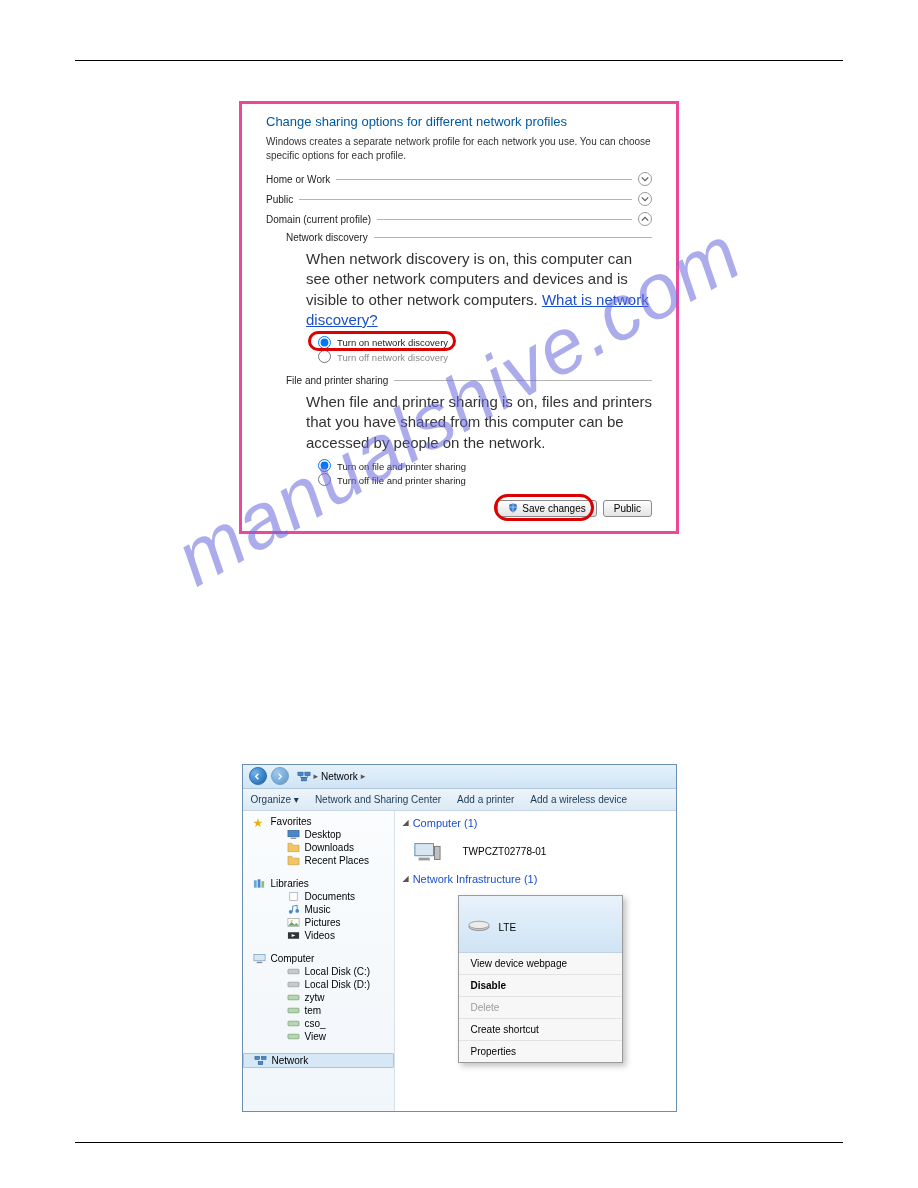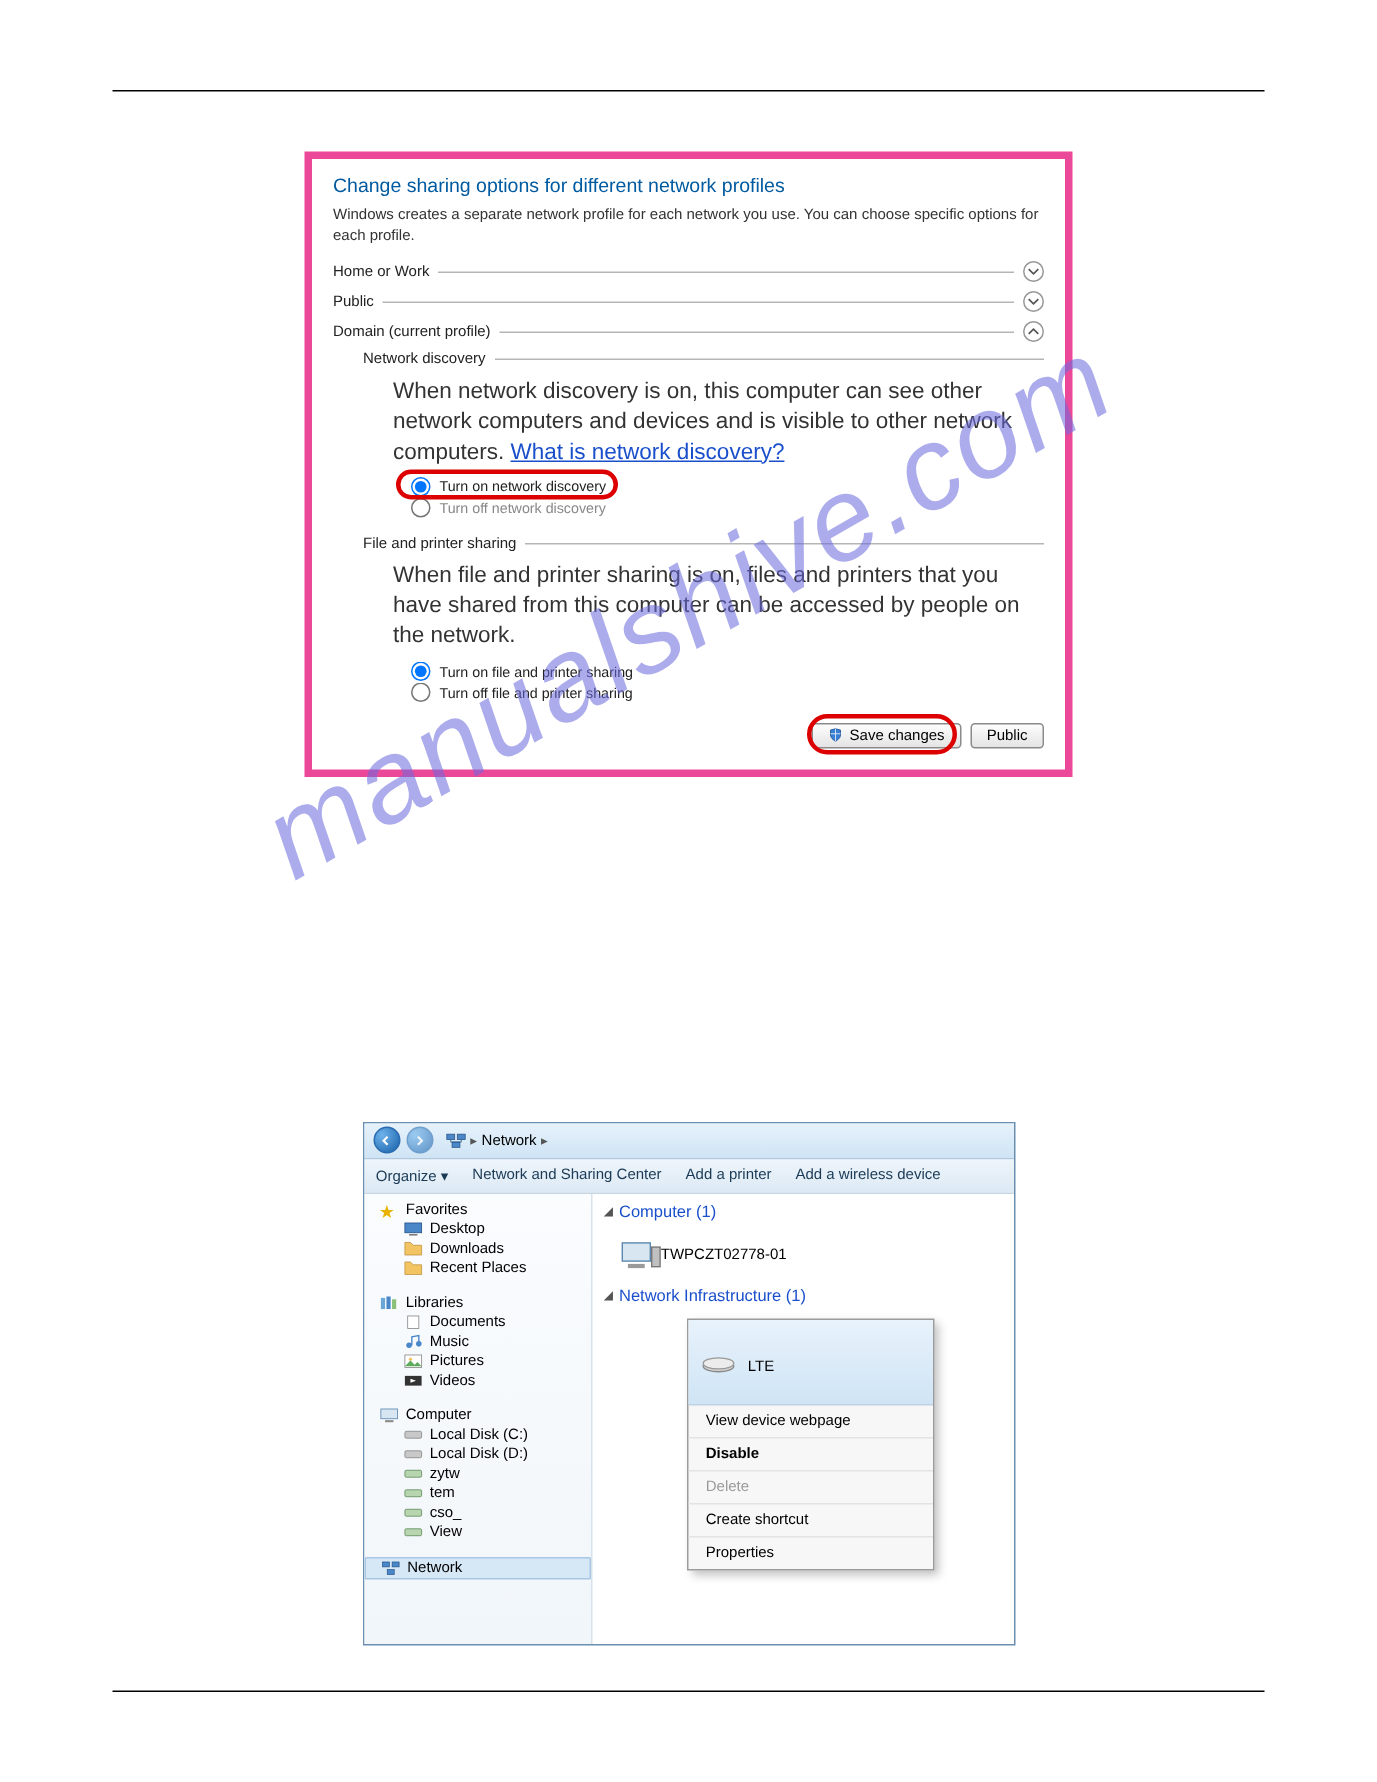--- a/index.html
+++ b/index.html
@@ -29,25 +29,25 @@
     transform-origin: center;
     pointer-events: none;
     z-index: 5;
     font-style: italic;
     font-weight: 400;
     letter-spacing: 2px;
   }
 
   
   .shot1 {
-    width: 512px;
+    width: 440px;
     margin: 0 auto 230px;
-    border: 5px solid #ec4899;
+    border: 3px solid #ec4899;
     background: #fff;
-    padding: 10px 14px 14px;
+    padding: 10px 24px 14px;
     font-size: 10px;
     color: #222;
     position: relative;
   }
   .shot1 .title {
     color: #005aa0;
     font-size: 13px;
     margin-bottom: 6px;
   }
   .shot1 .desc {
@@ -194,35 +194,35 @@
     padding: 4px 0;
     overflow: hidden;
   }
   .tree-group { margin-bottom: 10px; }
   .tree-item {
     display: flex; align-items: center; gap: 5px;
     padding: 1px 6px 1px 10px;
     font-size: 10px;
     cursor: pointer;
   }
-  .tree-item.indent { padding-left: 26px; }
+  .tree-item.indent { padding-left: 44px; }
   .tree-item svg, .tree-item .ic { width: 13px; height: 11px; flex: 0 0 auto; }
   .star { color: #e8b300; font-size: 12px; }
   .network-item { background: #d6e7f5; border: 1px solid #a8c7e4; border-radius: 1px; }
 
   .main-pane { flex: 1; padding: 6px 8px; position: relative; }
   .group-head {
     font-size: 11px; color: #1a4fcc;
     display: flex; align-items: center; gap: 4px;
     margin-bottom: 6px;
     cursor: pointer;
   }
   .group-head .tri { font-size: 8px; color: #555; }
   .dev-item {
-    display: flex; align-items: center; gap: 0;
+    display: flex; align-items: center; gap: 22px;
     margin: 12px 0 10px 10px;
   }
   .dev-icon { width: 28px; height: 22px; }
 
   .context-menu {
     position: absolute;
     left: 215px;
     top: 130px;
     width: 165px;
     background: #f7f7f7;

